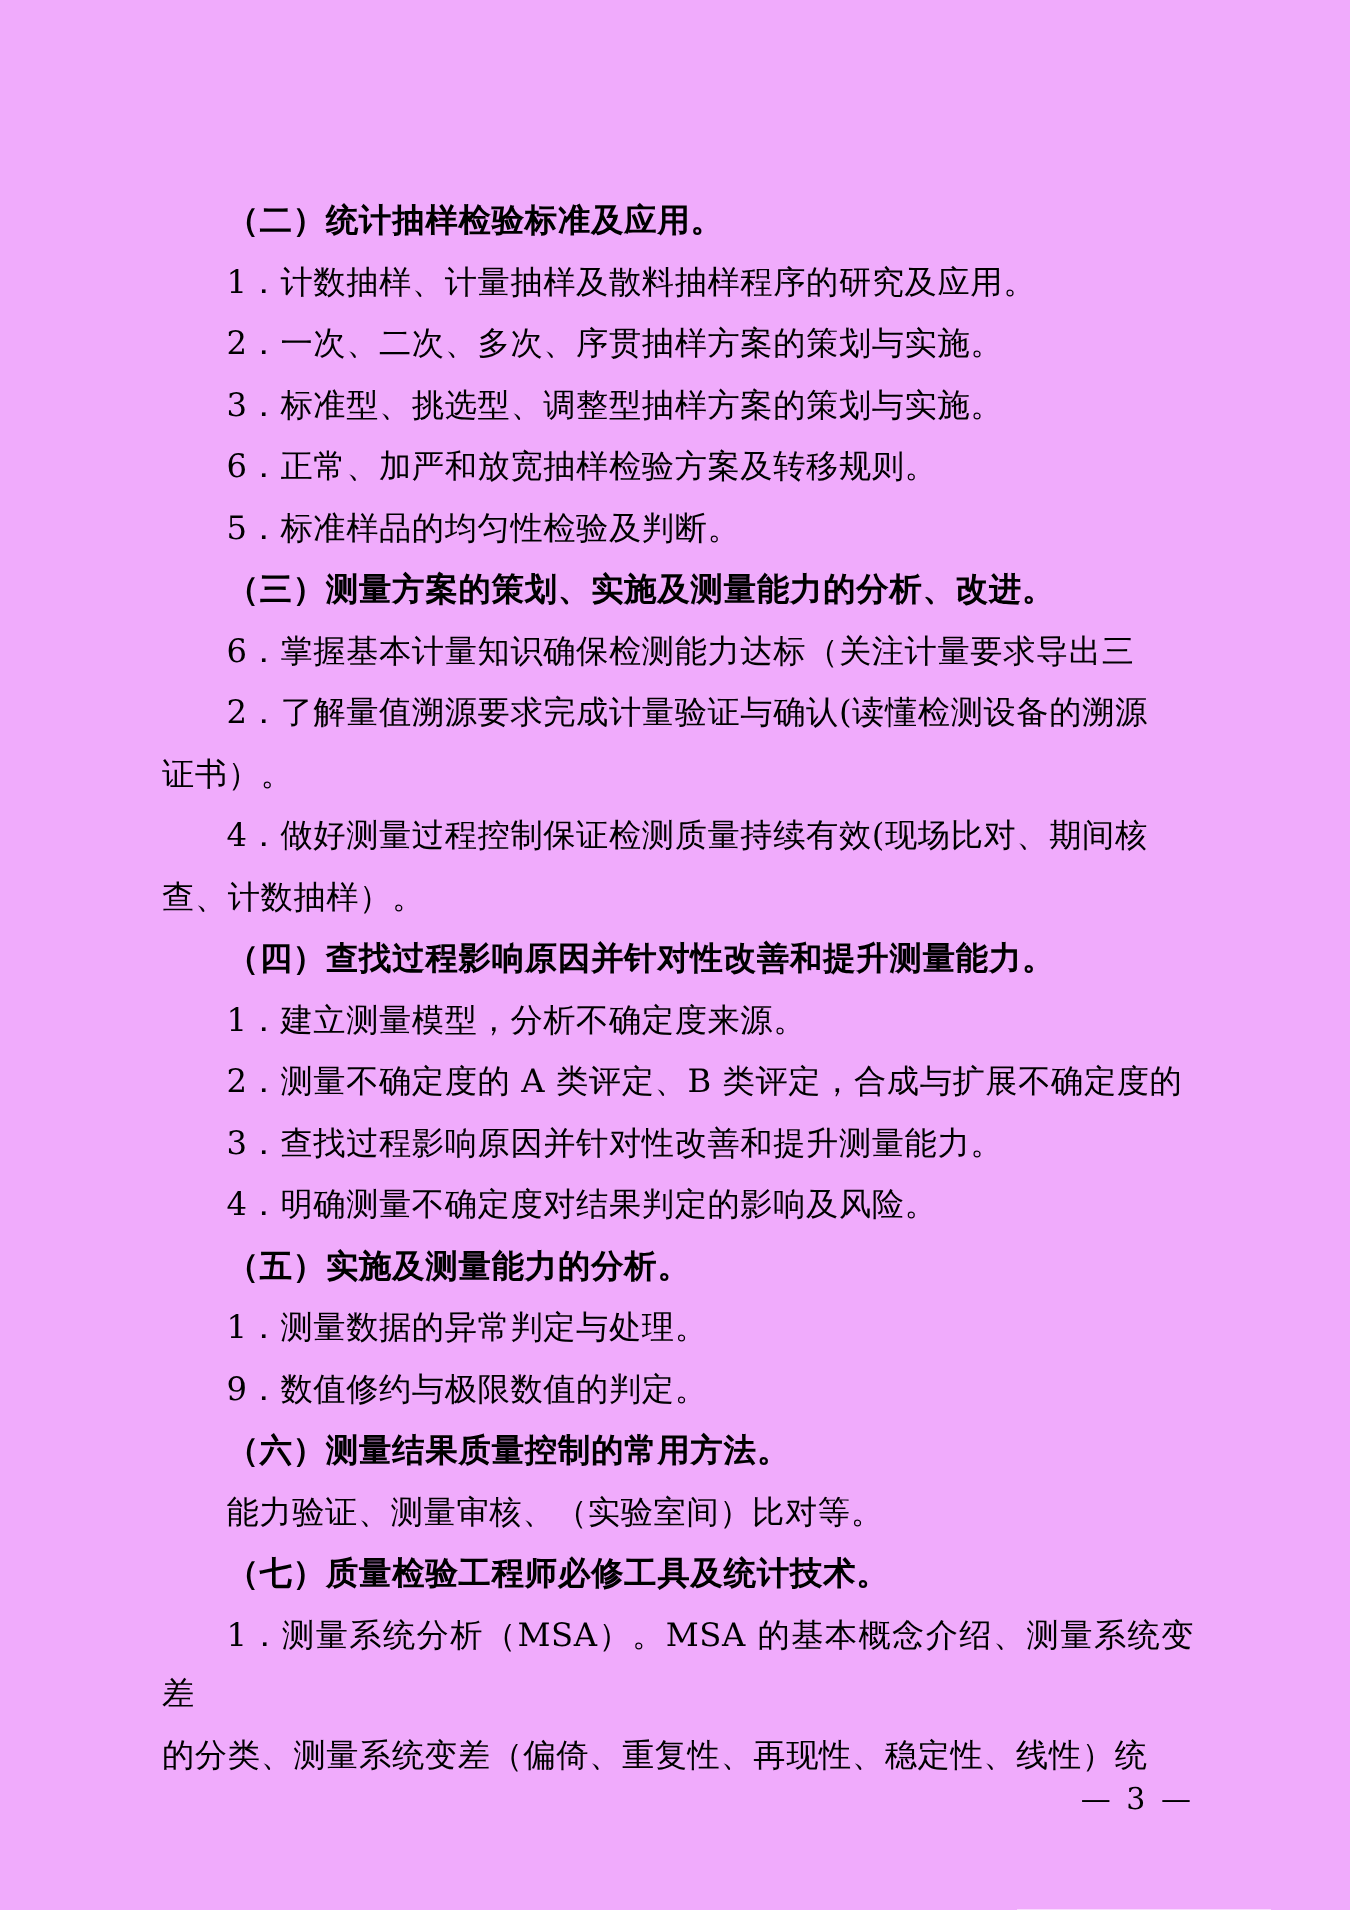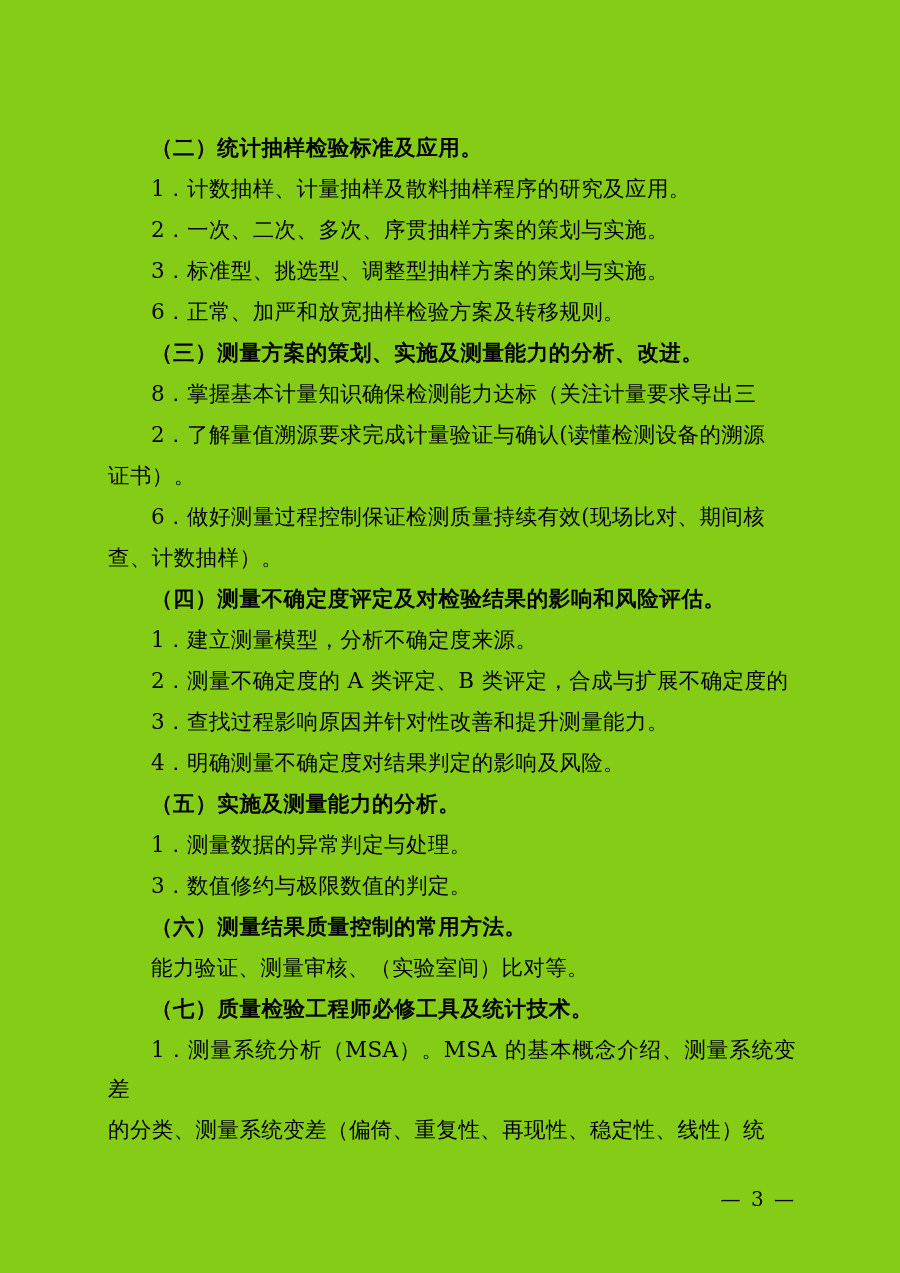--- a/index.html
+++ b/index.html
@@ -12,21 +12,21 @@
     height: 1273px;
     position: relative;
     font-family: "DejaVu Serif", "Liberation Serif", serif;
     color: #000000;
   }
   .page {
     position: absolute;
     top: 0; left: 0;
     width: 900px;
     height: 1273px;
-    background: #84cc16;
+    background: #f0abfc;
     overflow: hidden;
   }
   .content {
     position: absolute;
     left: 108px;
     top: 128px;
     width: 688px;
   }
   p {
     margin: 0 0 2px 0;
@@ -60,34 +60,35 @@
 </head>
 <body>
 
 <div class="page">
   <div class="content">
     <p class="heading">（二）统计抽样检验标准及应用。</p>
     <p class="item">1．计数抽样、计量抽样及散料抽样程序的研究及应用。</p>
     <p class="item">2．一次、二次、多次、序贯抽样方案的策划与实施。</p>
     <p class="item">3．标准型、挑选型、调整型抽样方案的策划与实施。</p>
     <p class="item">6．正常、加严和放宽抽样检验方案及转移规则。</p>
+    <p class="item">5．标准样品的均匀性检验及判断。</p>
     <p class="heading">（三）测量方案的策划、实施及测量能力的分析、改进。</p>
-    <p class="item">8．掌握基本计量知识确保检测能力达标（关注计量要求导出三</p>
+    <p class="item">6．掌握基本计量知识确保检测能力达标（关注计量要求导出三</p>
     <p class="item">2．了解量值溯源要求完成计量验证与确认(读懂检测设备的溯源</p>
     <p class="item-cont">证书）。</p>
-    <p class="item">6．做好测量过程控制保证检测质量持续有效(现场比对、期间核</p>
+    <p class="item">4．做好测量过程控制保证检测质量持续有效(现场比对、期间核</p>
     <p class="item-cont">查、计数抽样）。</p>
-    <p class="heading">（四）测量不确定度评定及对检验结果的影响和风险评估。</p>
+    <p class="heading">（四）查找过程影响原因并针对性改善和提升测量能力。</p>
     <p class="item">1．建立测量模型，分析不确定度来源。</p>
     <p class="item">2．测量不确定度的 A 类评定、B 类评定，合成与扩展不确定度的</p>
     <p class="item">3．查找过程影响原因并针对性改善和提升测量能力。</p>
     <p class="item">4．明确测量不确定度对结果判定的影响及风险。</p>
     <p class="heading">（五）实施及测量能力的分析。</p>
     <p class="item">1．测量数据的异常判定与处理。</p>
-    <p class="item">3．数值修约与极限数值的判定。</p>
+    <p class="item">9．数值修约与极限数值的判定。</p>
     <p class="heading">（六）测量结果质量控制的常用方法。</p>
     <p class="item">能力验证、测量审核、（实验室间）比对等。</p>
     <p class="heading">（七）质量检验工程师必修工具及统计技术。</p>
     <p class="item">1．测量系统分析（MSA）。MSA 的基本概念介绍、测量系统变差</p>
     <p class="item-cont">的分类、测量系统变差（偏倚、重复性、再现性、稳定性、线性）统</p>
   </div>
   <div class="page-number">— 3 —</div>
 </div>
 
 </body></html>

